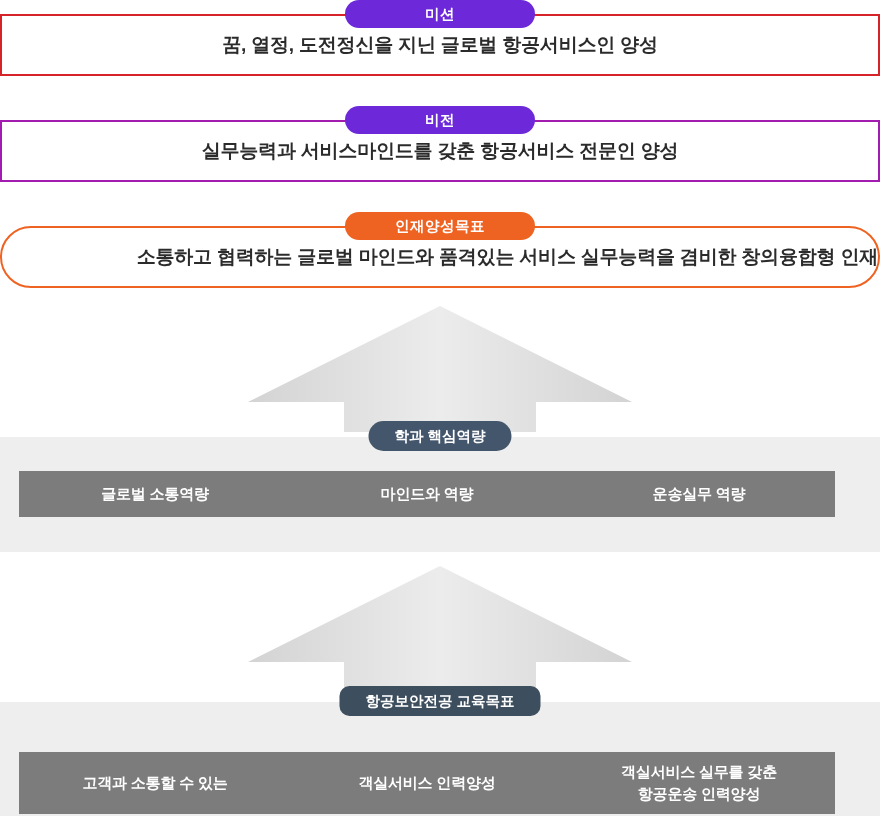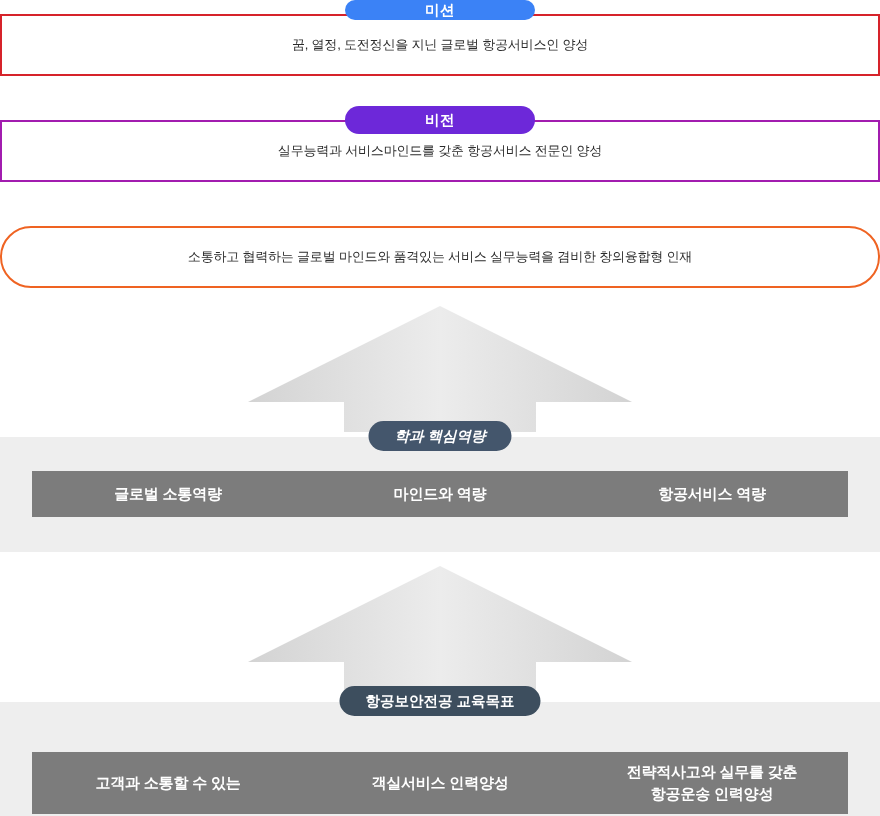--- a/index.html
+++ b/index.html
@@ -47,37 +47,37 @@
     color: #ffffff;
     font-size: 14.5px;
     font-weight: bold;
     letter-spacing: 0.5px;
     display: flex;
     align-items: center;
     justify-content: center;
     z-index: 5;
   }
   .block .body-text {
-    font-size: 13px;
-    font-weight: normal;
+    font-size: 19px;
+    font-weight: bold;
     color: #2b2b2b;
     letter-spacing: -0.2px;
   }
 
   
   #mission-block { top: 0; height: 96px; }
   #mission-block .box {
     margin-top: 14px;
     height: 62px;
     border: 2px solid #d6232a;
   }
   #mission-block .tag {
     width: 190px;
-    height: 20px;
-    background: #3b82f6;
+    height: 28px;
+    background: #6d28d9;
     border-radius: 14px;
   }
 
   
   #vision-block { top: 106px; height: 96px; }
   #vision-block .box {
     margin-top: 14px;
     height: 62px;
     border: 2px solid #a21caf;
   }
@@ -88,20 +88,21 @@
     border-radius: 14px;
   }
 
   
   #goal-block { top: 212px; height: 96px; }
   #goal-block .box {
     margin-top: 14px;
     height: 62px;
     border: 2px solid #ef6322;
     border-radius: 31px;
+    justify-content: flex-end;
   }
   #goal-block .tag {
     width: 190px;
     height: 28px;
     background: #ef6322;
     border-radius: 14px;
   }
 
   
   .arrow {
@@ -137,29 +138,29 @@
     color: #ffffff;
     border-radius: 15px;
     font-size: 14.5px;
     font-weight: bold;
     display: flex;
     align-items: center;
     justify-content: center;
     white-space: nowrap;
     z-index: 6;
   }
-  #competency-panel .panel-tag { background: #44566c; font-style: italic; }
-  #objective-panel .panel-tag { background: #3d4e5e; }
+  #competency-panel .panel-tag { background: #44566c; }
+  #objective-panel .panel-tag { background: #3d4e5e; border-radius: 10px; }
 
   .cards {
     position: absolute;
     left: 19px;
     right: 19px;
     display: flex;
-    justify-content: center;
+    justify-content: flex-start;
   }
   #competency-panel .cards { top: 34px; }
   #objective-panel .cards { top: 38px; margin-top: 12px; }
 
   .card {
     width: 272px;
     background: #7c7c7c;
     color: #ffffff;
     text-align: center;
     font-size: 15px;
@@ -187,20 +188,21 @@
   </div>
 
   <div class="block" id="vision-block">
     <div class="tag">비전</div>
     <div class="box">
       <span class="body-text">실무능력과 서비스마인드를 갖춘 항공서비스 전문인 양성</span>
     </div>
   </div>
 
   <div class="block" id="goal-block">
+    <div class="tag">인재양성목표</div>
     <div class="box">
       <span class="body-text">소통하고 협력하는 글로벌 마인드와 품격있는 서비스 실무능력을 겸비한 창의융합형 인재</span>
     </div>
   </div>
 
   <div class="arrow" id="arrow-1">
     <svg width="384" height="126" viewBox="0 0 384 126" aria-hidden="true">
       <defs>
         <linearGradient id="gradArrow1" x1="0" y1="0" x2="1" y2="0">
           <stop offset="0%" stop-color="#d3d3d3"></stop>
@@ -215,21 +217,21 @@
   <div class="panel" id="competency-panel">
     <div class="panel-tag">학과 핵심역량</div>
     <div class="cards">
       <div class="card">
         <span>글로벌 소통역량</span>
       </div>
       <div class="card">
         <span>마인드와 역량</span>
       </div>
       <div class="card">
-        <span>항공서비스 역량</span>
+        <span>운송실무 역량</span>
       </div>
     </div>
   </div>
 
   <div class="arrow" id="arrow-2">
     <svg width="384" height="126" viewBox="0 0 384 126" aria-hidden="true">
       <defs>
         <linearGradient id="gradArrow2" x1="0" y1="0" x2="1" y2="0">
           <stop offset="0%" stop-color="#d3d3d3"></stop>
           <stop offset="50%" stop-color="#ececec"></stop>
@@ -248,20 +250,20 @@
           <span class="line">고객과 소통할 수 있는</span>
         </div>
       </div>
       <div class="card">
         <div>
           <span class="line">객실서비스 인력양성</span>
         </div>
       </div>
       <div class="card">
         <div>
-          <span class="line">전략적사고와 실무를 갖춘</span>
+          <span class="line">객실서비스 실무를 갖춘</span>
           <span class="line">항공운송 인력양성</span>
         </div>
       </div>
     </div>
   </div>
 
 </div>
 
 </body></html>

